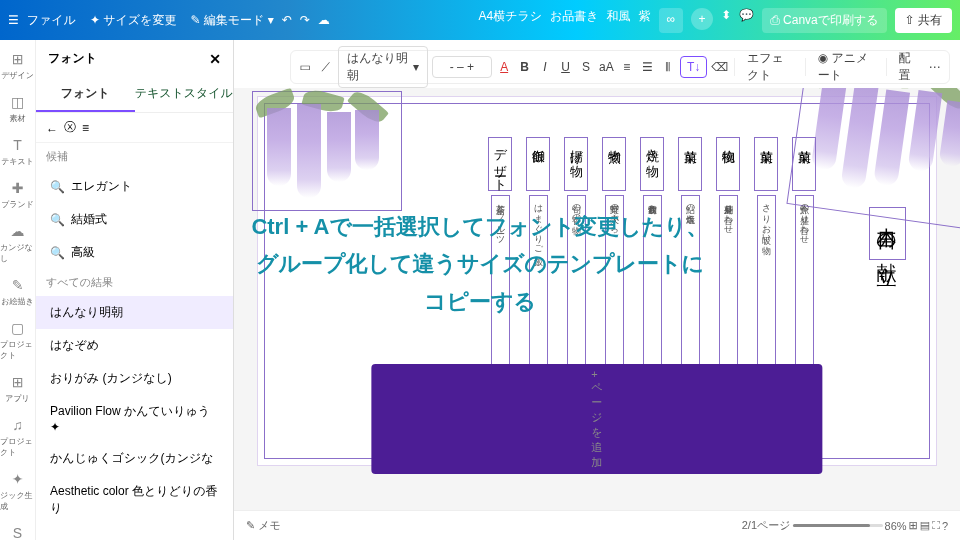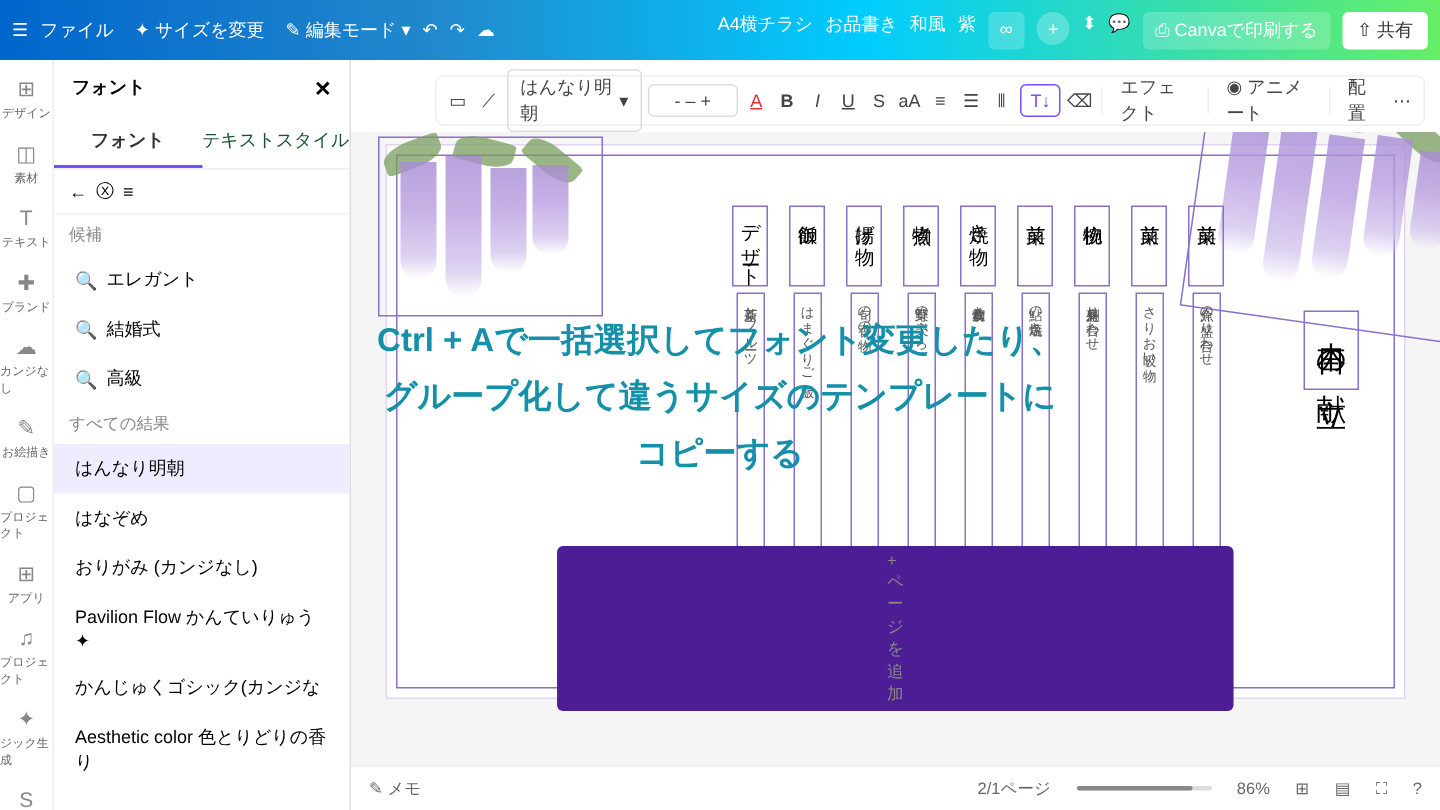--- a/index.html
+++ b/index.html
@@ -44,21 +44,21 @@
 .wis-leaf{position:absolute;width:40px;height:18px;background:#7a9e5e;border-radius:50% 10% 50% 10%;opacity:.75}
 .page .title{position:absolute;right:30px;top:110px;writing-mode:vertical-rl;font-size:20px;border:1px solid #8b6fc9;padding:4px;letter-spacing:4px}
 .page .cols{position:absolute;left:80px;right:120px;top:40px;bottom:30px;display:flex;flex-direction:row-reverse;gap:14px}
 .page .col{display:flex;flex-direction:column;align-items:center;gap:4px}
 .page .col .lbl{writing-mode:vertical-rl;font-size:13px;border:1px solid #8b6fc9;padding:2px;height:54px}
 .page .col .body{writing-mode:vertical-rl;font-size:9px;border:1px solid #8b6fc9;padding:2px;height:180px;color:#555}
 .page .footer{position:absolute;bottom:12px;left:50%;transform:translateX(-50%);writing-mode:vertical-rl;font-size:12px;border:1px solid #8b6fc9;padding:2px}
 .overlay{position:absolute;left:50%;top:50%;transform:translate(-50%,-55%);text-align:center;color:#1590a8;font-weight:700;font-size:22px;line-height:1.7;pointer-events:none;white-space:nowrap}
 .floatbar{position:absolute;left:50%;bottom:58px;transform:translateX(-50%);background:#fff;border:1px solid #ddd;border-radius:6px;padding:4px 10px;display:flex;gap:10px;align-items:center;font-size:11px;box-shadow:0 2px 8px rgba(0,0,0,.08)}
 .addpage{position:absolute;left:50%;bottom:36px;transform:translateX(-50%);font-size:11px;color:#888;background:#4c1d95;padding:4px 220px;border-radius:4px}
-.statusbar{position:absolute;left:234px;right:0;bottom:0;height:30px;background:#fff;border-top:1px solid #eee;display:flex;align-items:center;padding:0 12px;font-size:11px;color:#666;gap:17px}
+.statusbar{position:absolute;left:234px;right:0;bottom:0;height:30px;background:#fff;border-top:1px solid #eee;display:flex;align-items:center;padding:0 12px;font-size:11px;color:#666;gap:2px}
 .statusbar .sp{flex:1}
 .statusbar .slider{width:90px;height:3px;background:#ddd;border-radius:2px;position:relative}
 .statusbar .slider::after{content:'';position:absolute;left:0;width:86%;height:100%;background:#888;border-radius:2px}
 </style>
 </head>
 <body>
 
 <div class="topbar">
   <span>☰</span>
   <div class="menu">

